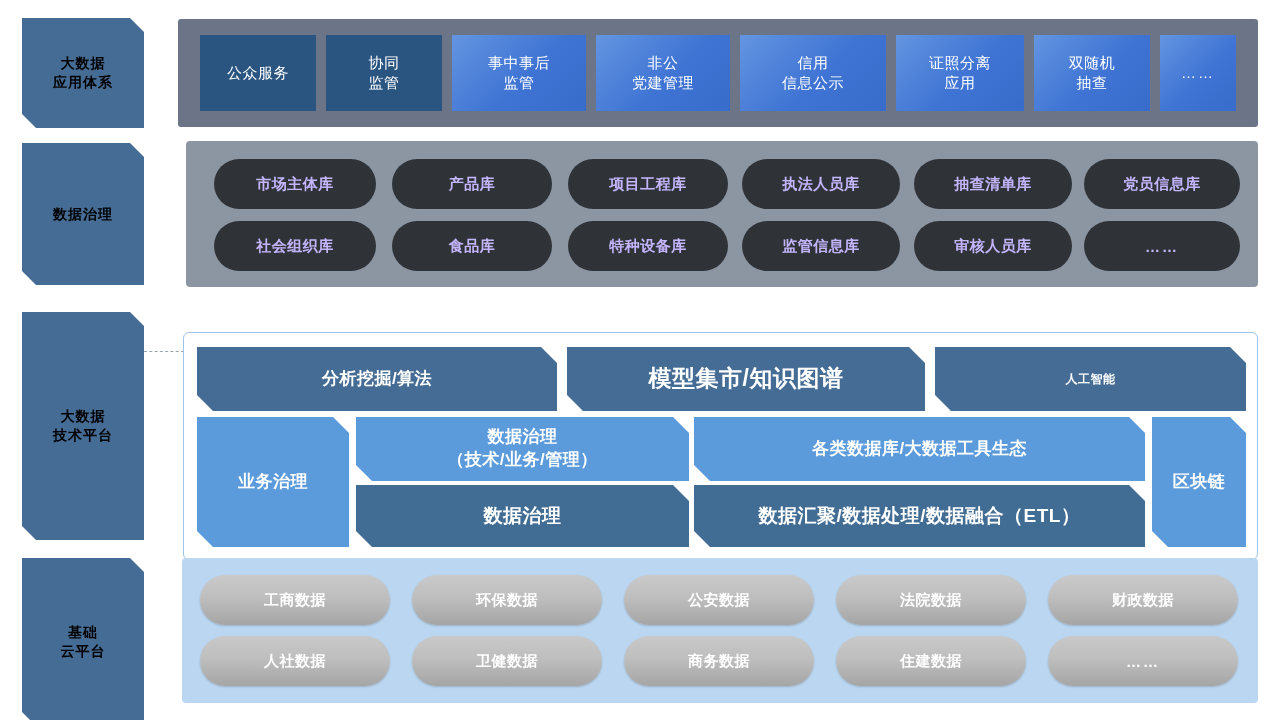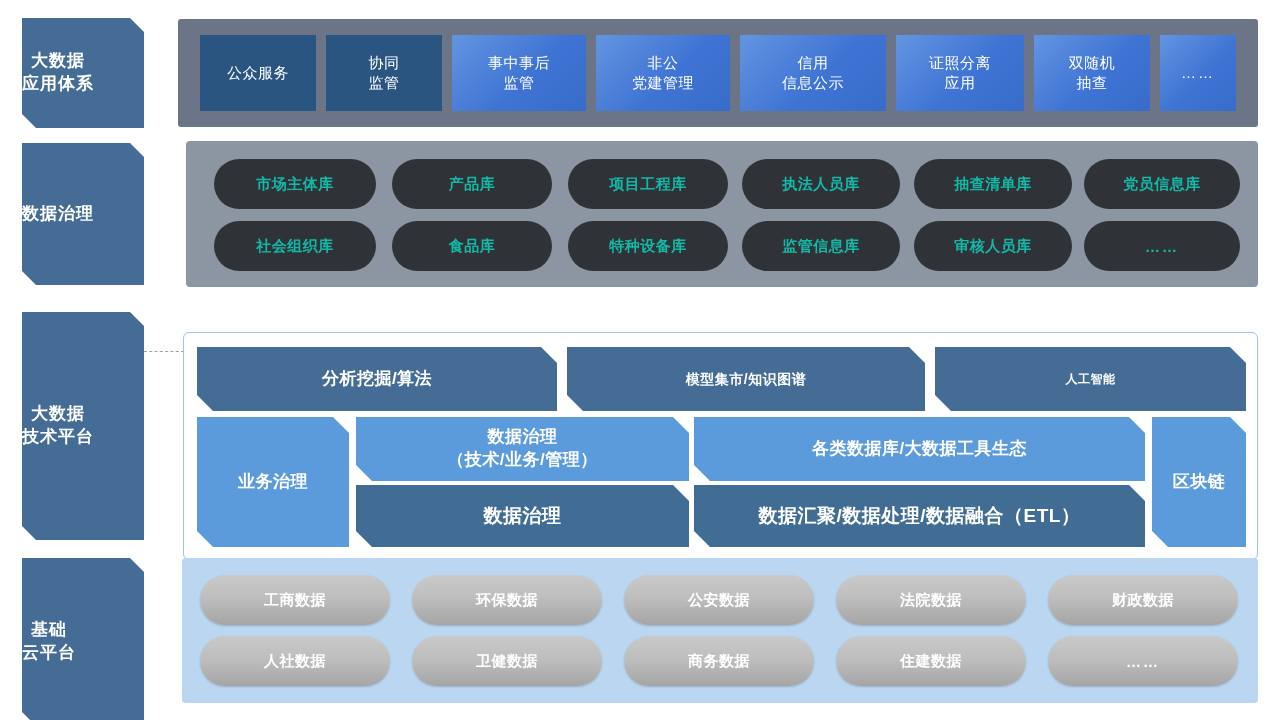--- a/index.html
+++ b/index.html
@@ -22,24 +22,25 @@
     height: 720px;
   }
 
   
   .abs { position: absolute; box-sizing: border-box; }
 
   
   .layer-label {
     display: flex;
     align-items: center;
-    text-align: center;
-    color: #ffffff;
+    justify-content: center;
+    text-align: center;
+    color: #000000;
     font-weight: bold;
-    font-size: 17px;
+    font-size: 14px;
     line-height: 1.35;
     letter-spacing: 1px;
     background: #456C94;
     
     clip-path: polygon(0 0, calc(100% - 14px) 0, 100% 14px, 100% 100%, 14px 100%, 0 calc(100% - 14px));
     filter: drop-shadow(1px 1px 1.5px rgba(0,0,0,0.28));
   }
   .layer-label span { display: block; white-space: pre-line; }
 
   
@@ -70,21 +71,21 @@
   
   .panel-gray2 {
     background: #8C95A2;
     border-radius: 4px;
   }
   .db-pill {
     display: flex;
     align-items: center;
     justify-content: center;
     text-align: center;
-    color: #14b8a6;
+    color: #c4b5fd;
     font-size: 15px;
     font-weight: bold;
     letter-spacing: 0.5px;
     background: #2F3338;
     border-radius: 26px;
   }
 
   
   .panel-white {
     background: #ffffff;
@@ -222,21 +223,21 @@
 技术平台</span>
   </div>
 
   <div class="abs dash-connector" style="left:144px; top:351px; width:40px;"></div>
 
   <div class="abs panel-white" style="left:183px; top:332px; width:1075px; height:228px;">
 
     <div class="abs notch-box steel" style="left:13px; top:14px; width:360px; height:64px; font-size:17px;">
       <span>分析挖掘/算法</span>
     </div>
-    <div class="abs notch-box steel" style="left:383px; top:14px; width:358px; height:64px; font-size:14px;">
+    <div class="abs notch-box steel" style="left:383px; top:14px; width:358px; height:64px; font-size:23px;">
       <span>模型集市/知识图谱</span>
     </div>
     <div class="abs notch-box steel" style="left:751px; top:14px; width:311px; height:64px; font-size:12px;">
       <span>人工智能</span>
     </div>
 
     <div class="abs notch-box light" style="left:13px; top:84px; width:152px; height:130px; font-size:17px;">
       <span>业务治理</span>
     </div>
 

